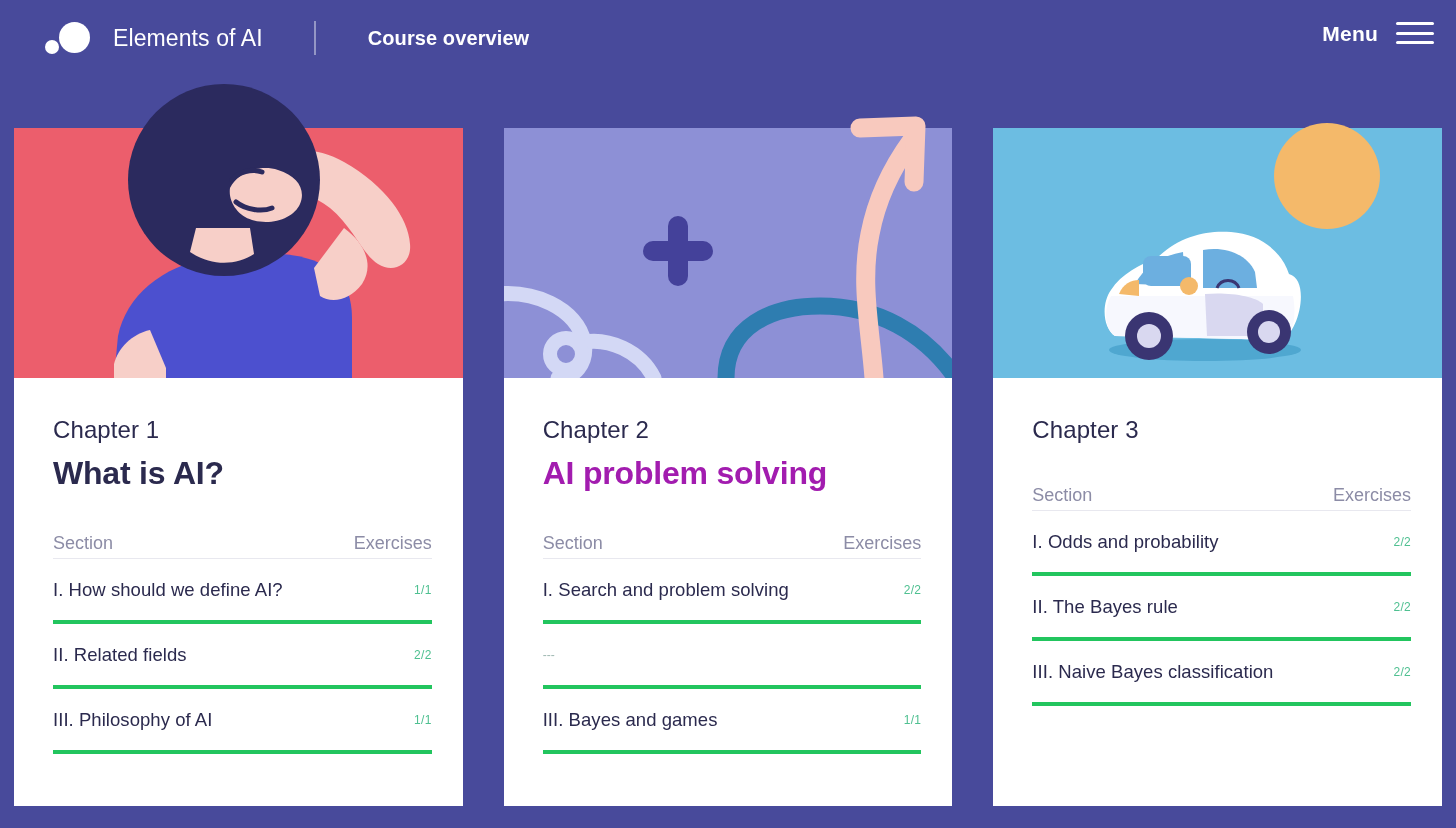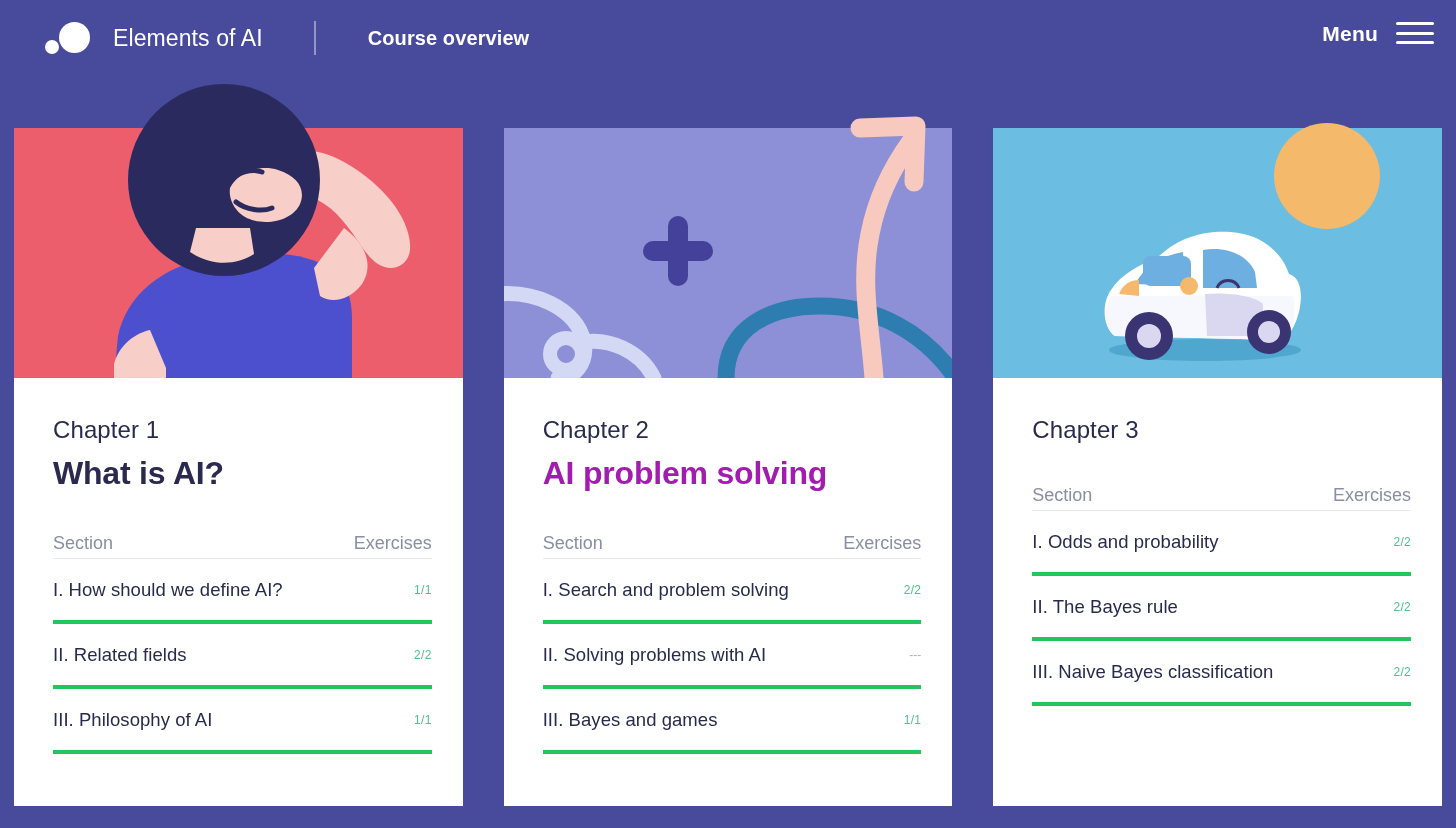--- a/index.html
+++ b/index.html
@@ -330,21 +330,20 @@
       <div class="chapter-title accent">AI problem solving</div>
       <div class="table-head">
         <span class="th">Section</span>
         <span class="th">Exercises</span>
       </div>
       <div class="section-row">
         <span class="section-name">I. Search and problem solving</span>
         <span class="section-count">2/2</span>
       </div>
       <div class="section-row">
-        <span class="section-name">II. Solving problems with AI</span>
         <span class="section-count muted">---</span>
       </div>
       <div class="section-row">
         <span class="section-name">III. Bayes and games</span>
         <span class="section-count">1/1</span>
       </div>
     </div>
   </div>
 
   <div class="card">

